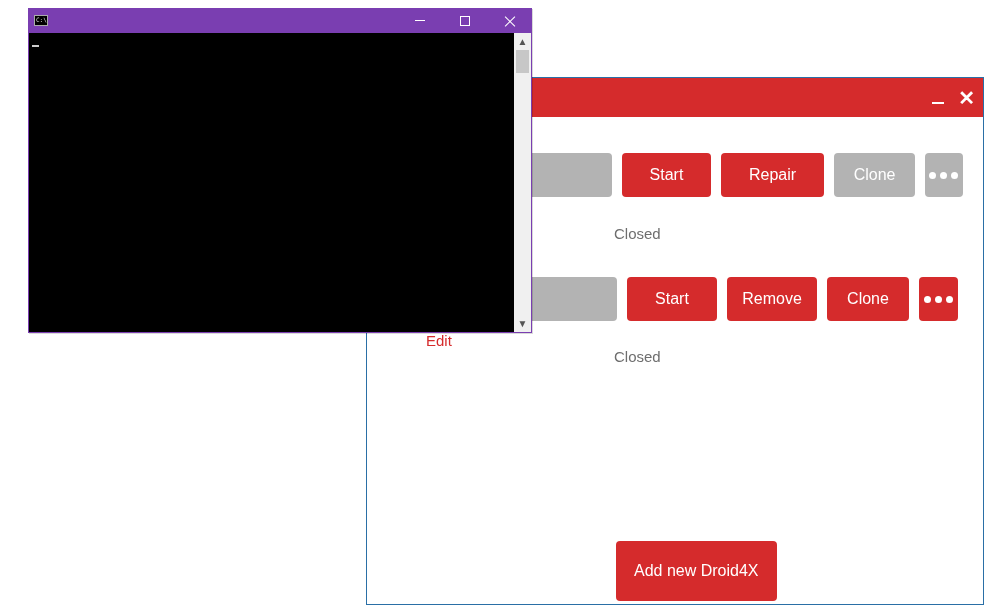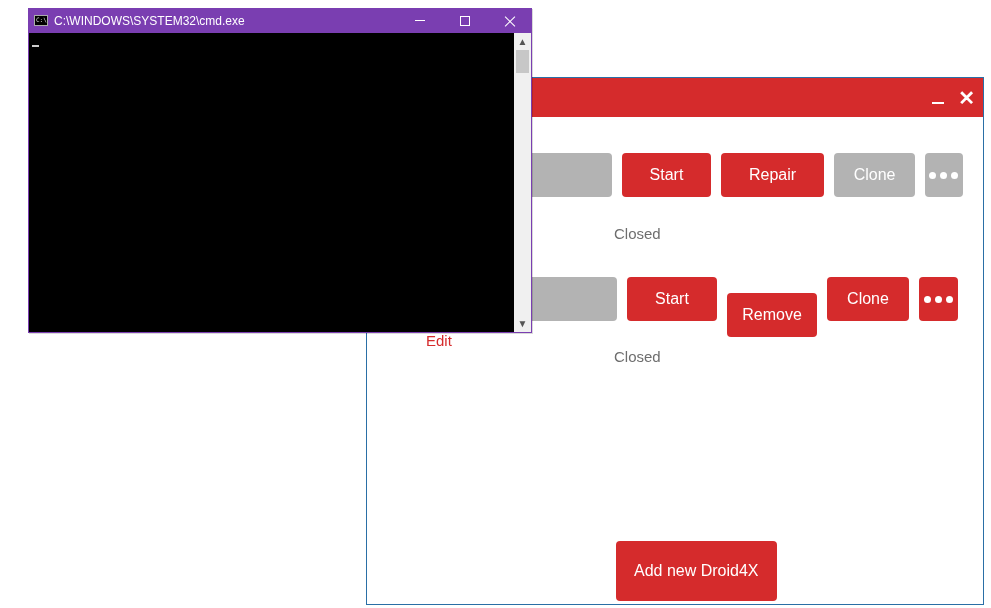--- a/index.html
+++ b/index.html
@@ -32,21 +32,21 @@
     font-size: 15px;
   }
   .d4x-header-controls { display: flex; gap: 14px; align-items: center; }
   .d4x-min { width: 12px; height: 2px; background: #fff; margin-top: 10px; }
   .d4x-close-x {
     font-size: 20px; line-height: 1; font-weight: bold; cursor: pointer;
   }
   .d4x-body { padding: 0 20px; }
   .d4x-row {
     display: flex;
-    align-items: flex-start;
+    align-items: flex-end;
     gap: 10px;
     padding-top: 36px;
   }
   .d4x-name {
     width: 230px;
     height: 44px;
     background: #b3b3b3;
     border-radius: 4px;
   }
   .d4x-btn {
@@ -55,21 +55,21 @@
     display: inline-flex;
     align-items: center;
     justify-content: center;
     font-size: 16px;
     cursor: pointer;
   }
   .d4x-red { background: #d52b2c; color: #fff; }
   .d4x-gray { background: #b3b3b3; color: #fff; cursor: default; }
   .w-start { width: 90px; }
   .w-repair { width: 106px; }
-  .w-remove { width: 90px; margin-top: 16px; }
+  .w-remove { width: 90px; }
   .w-clone { width: 82px; }
   .w-more { width: 39px; }
   .d4x-more-dots {
     display: flex; gap: 4px;
   }
   .d4x-more-dots span {
     width: 7px; height: 7px; border-radius: 50%; background: #fff;
   }
   .d4x-status {
     position: absolute;
@@ -236,21 +236,20 @@
 <div class="d4x-edit-line absolute">
   <span class="d4x-edit-link">Edit</span>
 </div>
 
 <div class="d4x-btn d4x-red d4x-addnew">Add new Droid4X</div>
 
 <div class="cmd-window">
   <div class="cmd-titlebar">
     <div class="cmd-title-left">
       <span class="cmd-icon"></span>
-      <span>C:\WINDOWS\SYSTEM32\cmd.exe</span>
     </div>
     <div class="cmd-controls">
       <div class="cmd-ctl">
           <div class="cmd-min-ico"></div>
         </div>
       <div class="cmd-ctl">
           <div class="cmd-max-ico"></div>
         </div>
       <div class="cmd-ctl">
           <div class="cmd-close-ico"></div>

